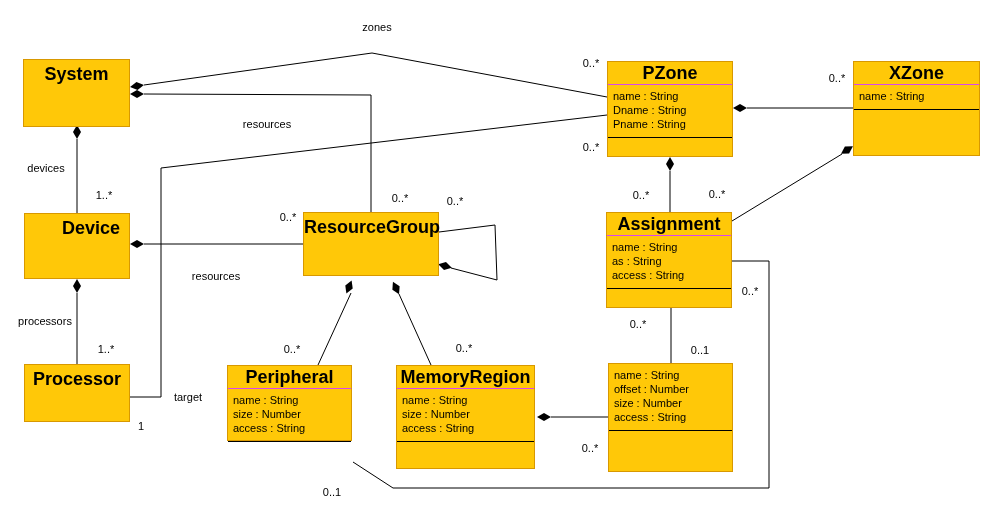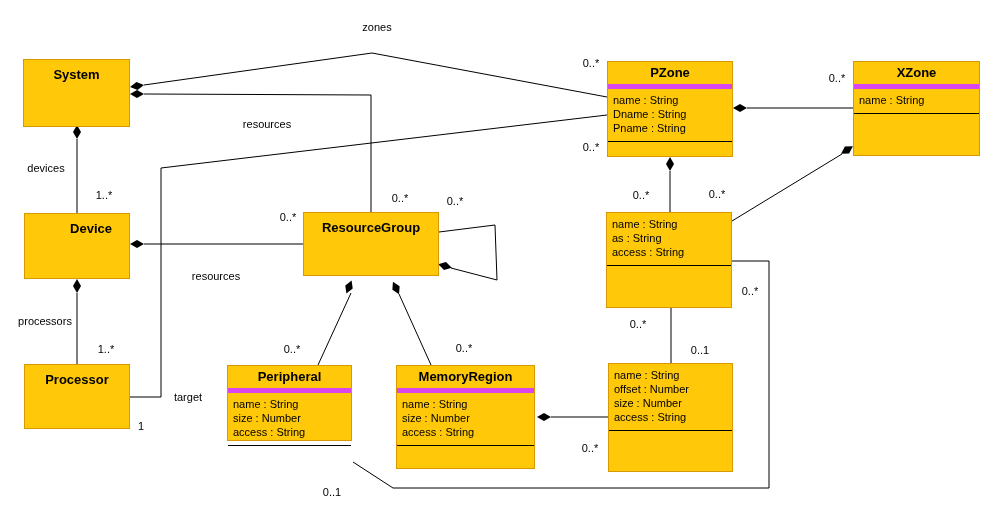--- a/index.html
+++ b/index.html
@@ -1,24 +1,24 @@
 <!DOCTYPE html>
 <html><head>
 <meta charset="utf-8">
 <style>
   html,body{margin:0;padding:0;background:#ffffff;}
   #canvas{position:relative;width:995px;height:516px;background:#ffffff;overflow:hidden;
           font-family:"Liberation Sans",sans-serif;}
   #edges{position:absolute;left:0;top:0;width:995px;height:516px;}
   .uml-class{position:absolute;box-sizing:border-box;background:#FFC808;border:1px solid #D89800;
              display:flex;flex-direction:column;}
-  .uml-class .title{height:22px;line-height:22px;font-size:13px;font-weight:bold;text-align:center;
+  .uml-class .title{height:22px;line-height:22px;font-size:18px;font-weight:bold;text-align:center;
                     color:#000;white-space:nowrap;}
   .uml-class.plain .title{height:auto;line-height:15px;padding-top:7px;}
-  .uml-class.cmp .title{border-bottom:5px solid #d946ef;}
+  .uml-class.cmp .title{border-bottom:1px solid #d946ef;}
   .uml-class .attrs{font-size:11px;line-height:14px;color:#000;padding:4px 3px 6px 5px;
                     border-bottom:1px solid #000;white-space:nowrap;}
   .uml-class .ops{flex:1;}
   .lbl{position:absolute;font-size:11px;color:#000;white-space:nowrap;
        transform:translate(-50%,-50%);}
 </style>
 </head>
 <body>
 
 <div id="canvas">
@@ -96,21 +96,21 @@
   </svg>
 
   <div class="uml-class plain" style="left: 23px; top: 59px; width: 107px; height: 68px; background: rgb(255, 200, 8); border-color: rgb(216, 152, 0);">
     <div class="title">System</div>
   </div>
 
   <div class="uml-class plain" style="left: 24px; top: 213px; width: 106px; height: 66px; background: rgb(255, 200, 8); border-color: rgb(216, 152, 0); padding-left: 28px;">
     <div class="title">Device</div>
   </div>
 
-  <div class="uml-class plain" style="left: 24px; top: 364px; width: 106px; height: 65px; background: rgb(255, 200, 8); border-color: rgb(216, 152, 0);">
+  <div class="uml-class plain" style="left: 24px; top: 364px; width: 106px; height: 58px; background: rgb(255, 200, 8); border-color: rgb(216, 152, 0);">
     <div class="title">Processor</div>
   </div>
 
   <div class="uml-class plain" style="left: 303px; top: 212px; width: 136px; height: 64px; background: rgb(255, 200, 8); border-color: rgb(216, 152, 0);">
     <div class="title">ResourceGroup</div>
   </div>
 
   <div class="uml-class cmp" style="left: 227px; top: 365px; width: 125px; height: 76px; background: rgb(255, 200, 8); border-color: rgb(216, 152, 0);">
     <div class="title">Peripheral</div>
     <div class="attrs">
@@ -135,20 +135,21 @@
     <div class="attrs">
       <div>name : String</div>
       <div>offset : Number</div>
       <div>size : Number</div>
       <div>access : String</div>
     </div>
     <div class="ops"></div>
   </div>
 
   <div class="uml-class cmp" style="left: 606px; top: 212px; width: 126px; height: 96px; background: rgb(255, 200, 8); border-color: rgb(216, 152, 0);">
+    <div class="title">Assignment</div>
     <div class="attrs">
       <div>name : String</div>
       <div>as : String</div>
       <div>access : String</div>
     </div>
     <div class="ops"></div>
   </div>
 
   <div class="uml-class cmp" style="left: 607px; top: 61px; width: 126px; height: 96px; background: rgb(255, 200, 8); border-color: rgb(216, 152, 0);">
     <div class="title">PZone</div>

